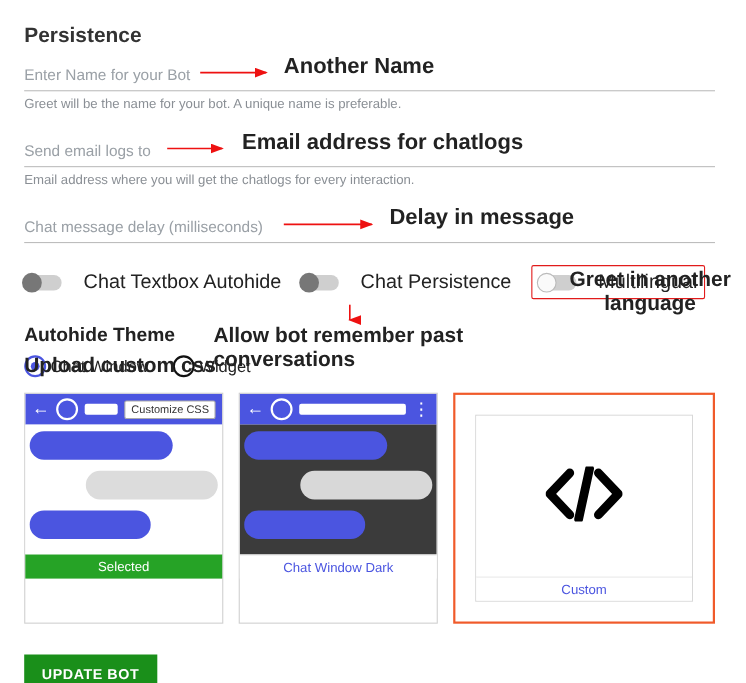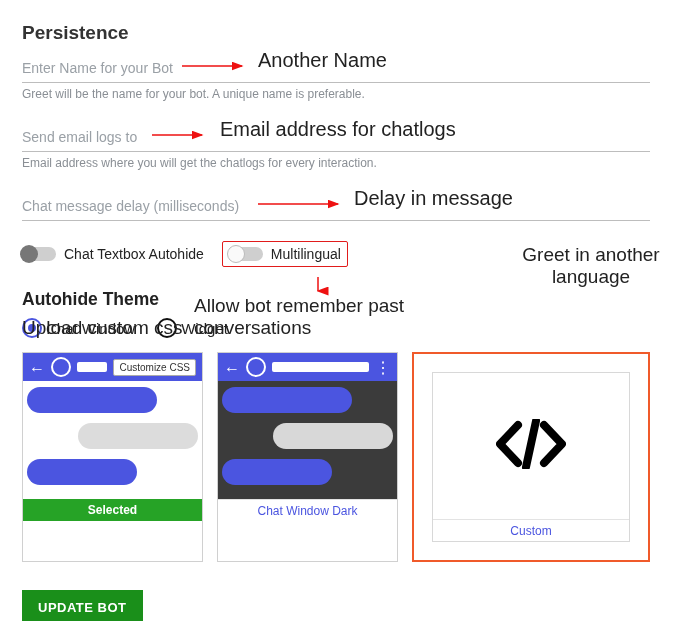--- a/index.html
+++ b/index.html
@@ -14,40 +14,40 @@
     --redbox:#f05a2a;
   }
   *{box-sizing:border-box}
   body{margin:0;font-family:"Helvetica Neue",Arial,sans-serif;background:#fff;color:var(--text);width:678px}
   .wrap{padding:22px 28px 30px 22px}
   h2{margin:0 0 10px 0;font-size:19px;font-weight:600;color:#333}
   .field{position:relative;margin-top:10px}
   .field input{width:100%;border:none;border-bottom:1px solid var(--line);padding:6px 0 6px 0;font-size:14px;outline:none;color:#701a75;background:transparent}
   .field input::placeholder{color:#9aa0a6}
   .helper{font-size:12px;color:var(--muted);margin-top:4px}
-  .annot{position:absolute;font-weight:400;font-size:20px;white-space:nowrap}
+  .annot{position:absolute;font-weight:700;font-size:20px;white-space:nowrap}
   .arrow{position:absolute}
   .arrow svg{overflow:visible}
   .toggles{display:flex;align-items:center;gap:18px;margin-top:20px}
-  .tog{display:flex;align-items:center;gap:8px;font-size:14px;white-space:nowrap}
+  .tog{display:flex;align-items:center;gap:20px;font-size:18px;white-space:nowrap}
   .tog .track{width:34px;height:14px;background:#cfcfcf;border-radius:8px;position:relative}
   .tog .knob{width:18px;height:18px;border-radius:50%;background:#777;position:absolute;top:-2px;left:-2px}
   .tog.off2 .knob{background:#fafafa;border:1px solid #bbb}
   .hl{border:1.5px solid var(--red);border-radius:2px;padding:4px 6px}
   h3{margin:22px 0 8px 0;font-size:17.5px;font-weight:600}
   .radios{display:flex;align-items:center;gap:22px;font-size:15px}
   .radio{display:flex;align-items:center;gap:4px;cursor:pointer}
   .radio .c{width:20px;height:20px;border:2.5px solid #111;border-radius:50%;position:relative}
   .radio.sel .c{border-color:var(--blue)}
   .radio.sel .c::after{content:"";position:absolute;inset:4px;border-radius:50%;background:var(--blue)}
   .themes{display:flex;gap:14px;margin-top:14px;position:relative}
   .card{width:198px;border:1px solid #d0d0d0;background:#fff;display:flex;flex-direction:column}
   .card .preview{height:146px;position:relative;overflow:hidden}
   .card .cap{height:22px;font-size:12px;text-align:center;line-height:22px}
-  .cap.sel{background:var(--green);color:#fff;font-weight:700}
+  .cap.sel{background:var(--green);color:#fff;font-weight:400}
   .cap.link{color:var(--blue);border-top:1px solid #e3e3e3;background:#fff}
   .redwrap{border:2px solid var(--redbox);padding:18px}
   
   .pv-light .bar{height:28px;background:var(--blue);display:flex;align-items:center;padding:0 6px;gap:6px}
   .pv-light .bar .back{color:#fff;font-size:16px}
   .pv-light .bar .avatar{width:20px;height:20px;border:2px solid #fff;border-radius:50%}
   .pv-light .bar .title{flex:1;height:10px;background:#fff;border-radius:2px}
   .pv-light .bar .btn{font-size:10px;background:#fff;border:1px solid #aaa;border-radius:2px;padding:2px 5px;color:#333;white-space:nowrap}
   .pv-light .body{background:#fff;height:118px;position:relative;padding:6px}
   .bub{position:absolute;height:26px;border-radius:14px}
@@ -124,20 +124,26 @@
   </div>
 
   <div style="position:relative">
     <div class="toggles">
       <div class="tog">
         <div class="track">
             <div class="knob"></div>
           </div>
         <span>Chat Textbox Autohide</span>
       </div>
+      <div class="tog">
+        <div class="track">
+            <div class="knob"></div>
+          </div>
+        <span>Chat Persistence</span>
+      </div>
       <div class="tog hl off2">
         <div class="track">
             <div class="knob"></div>
           </div>
         <span>Multilingual</span>
       </div>
     </div>
     <div class="annot" style="left:489px;top:3px;font-size:19px;line-height:1.15;text-align:center;width:160px;white-space:normal">Greet in another language</div>
 
     <div class="arrow" style="left:289px;top:36px">

